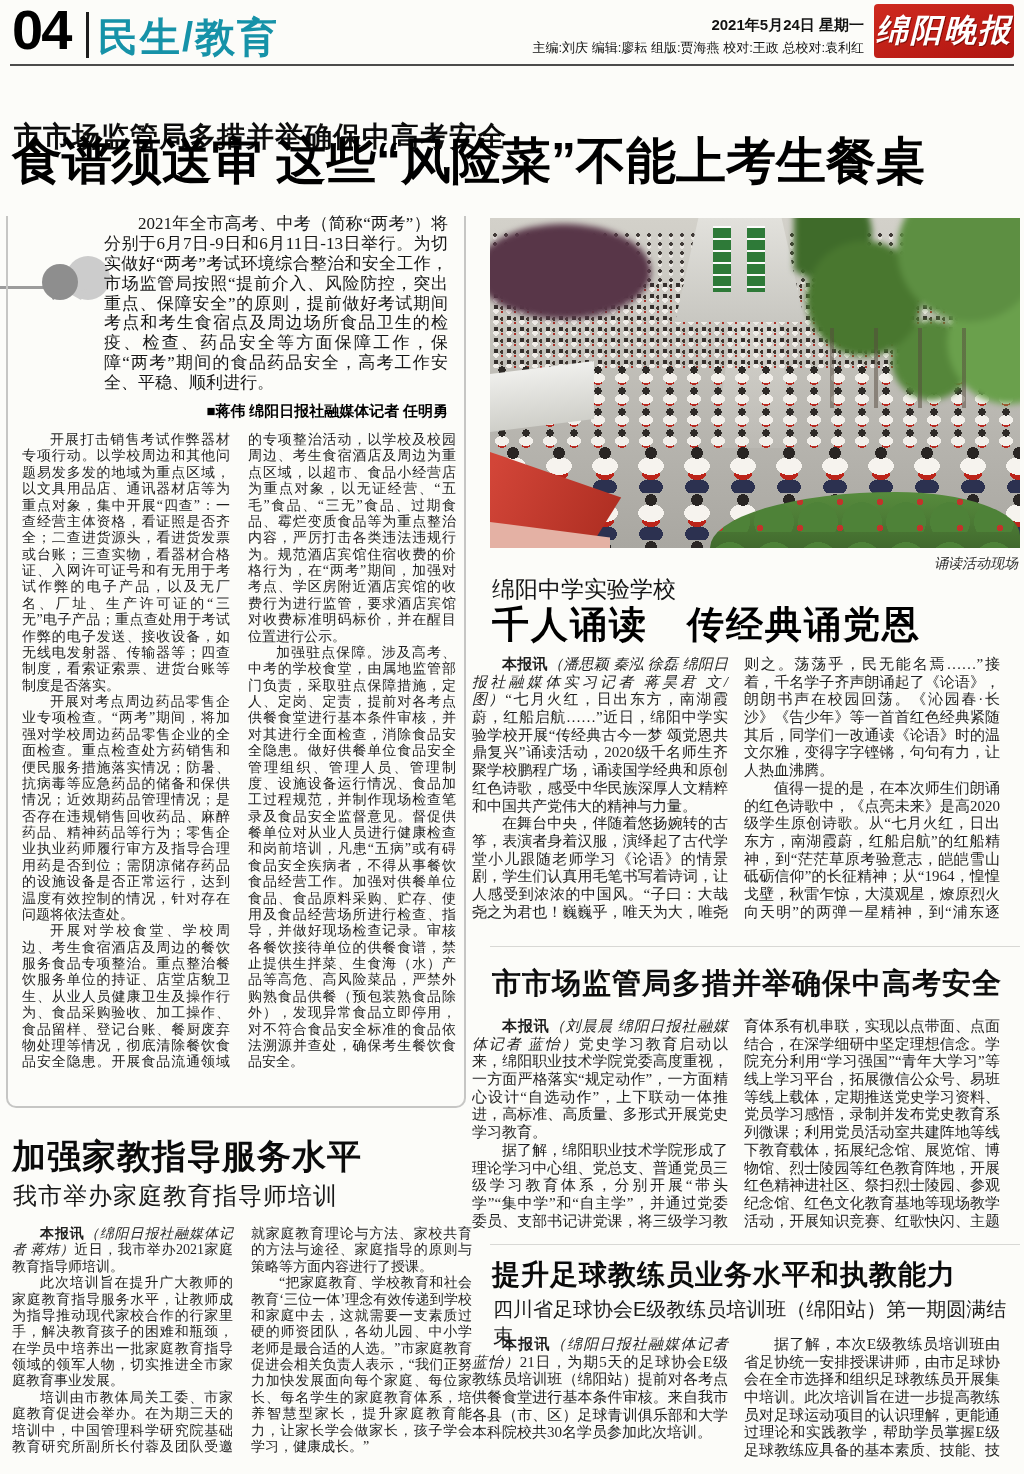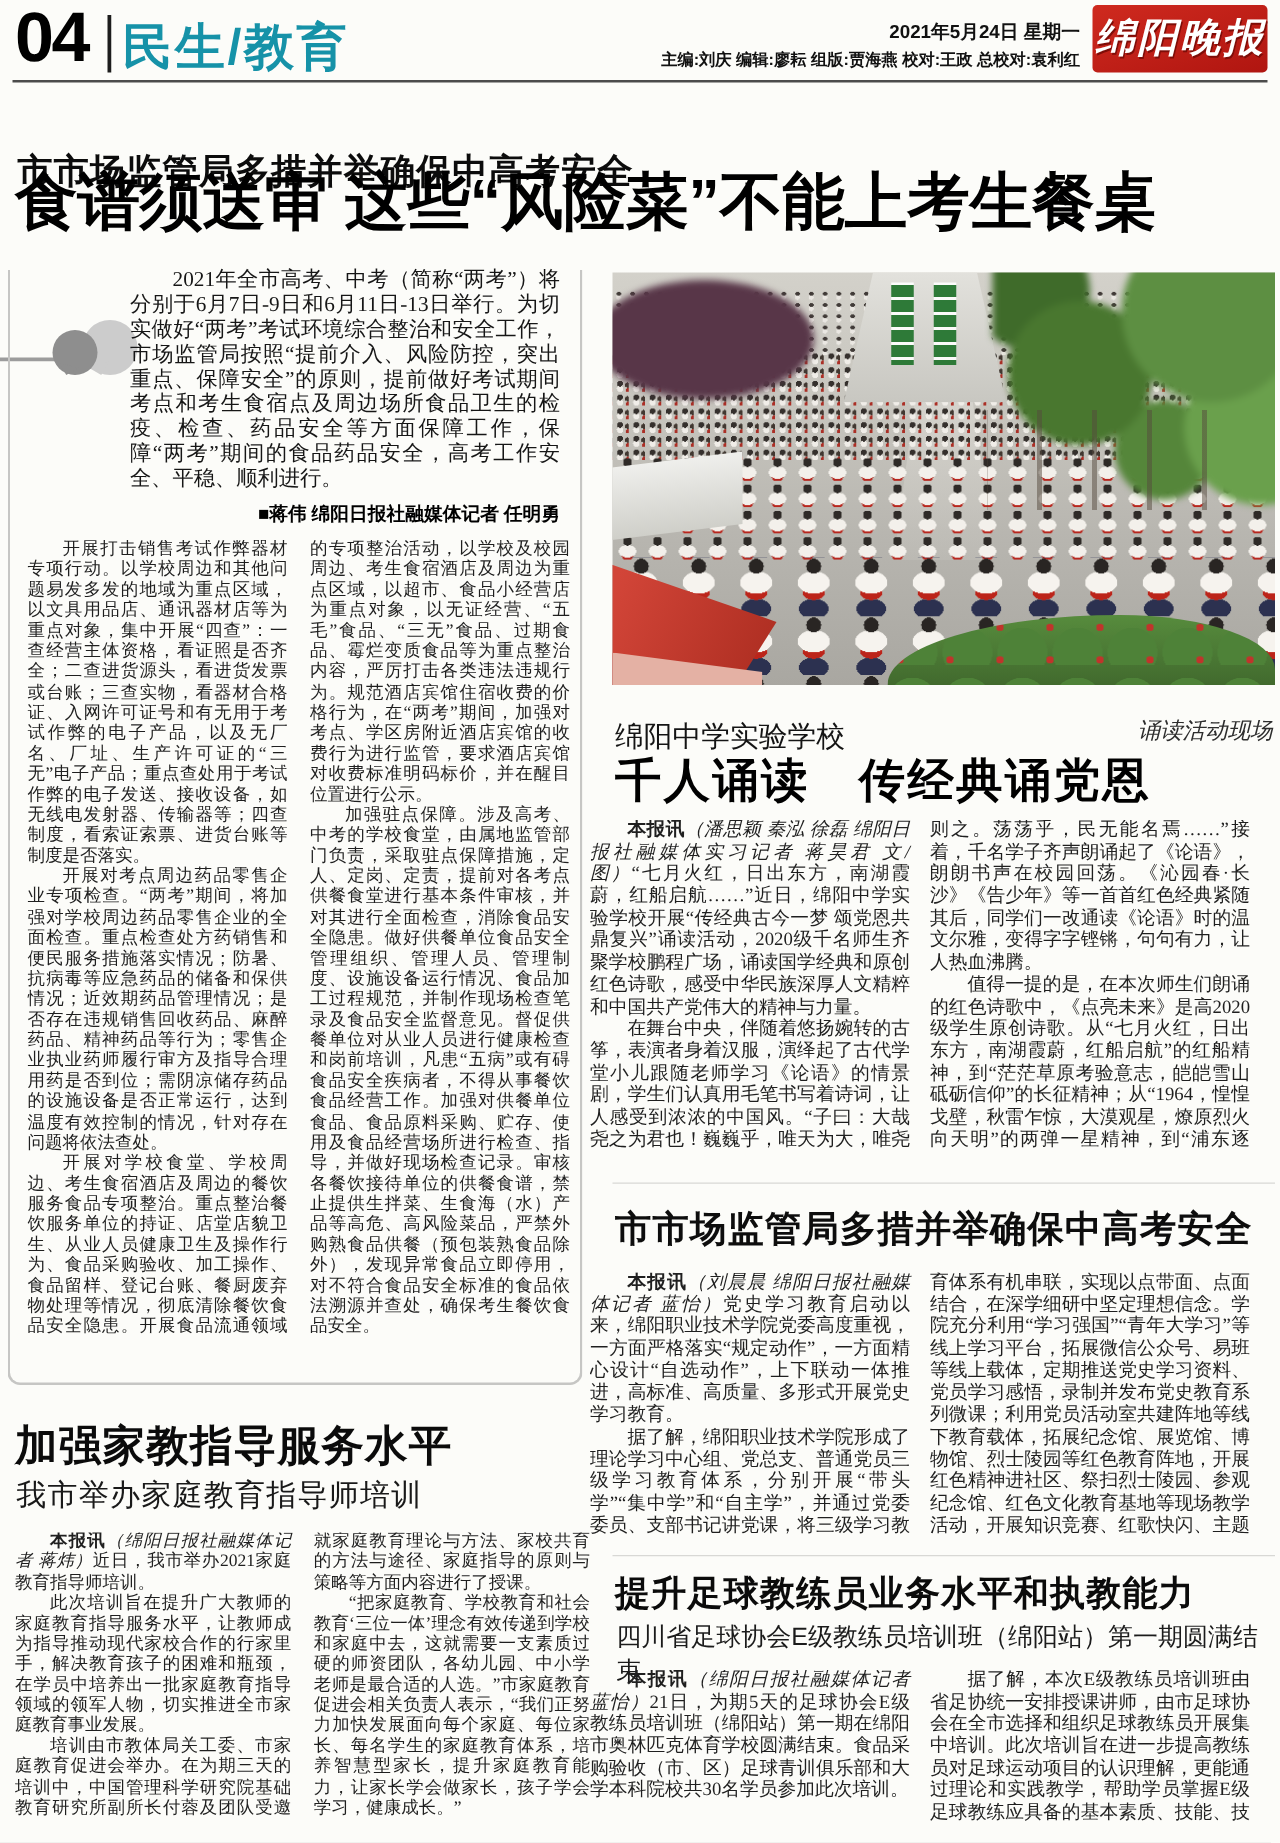--- a/index.html
+++ b/index.html
@@ -4,21 +4,21 @@
 <style>
   html,body{margin:0;padding:0;background:#e9e9e6;}
   .page{position:relative;width:1024px;height:1474px;margin:0 auto;background:#fcfcf9;overflow:hidden;
         font-family:"Liberation Sans",sans-serif;color:#1c1c1c;}
   
   .pagenum{position:absolute;left:12px;top:2px;font-size:56px;font-weight:800;letter-spacing:-2px;color:#000;line-height:1;}
   .hdr-vline{position:absolute;left:86px;top:12px;width:3px;height:46px;background:#1d1d1d;}
   .section-title{position:absolute;left:98px;top:10px;font-size:40px;font-weight:800;color:#1692a8;letter-spacing:2px;}
   .hdr-meta{position:absolute;right:160px;top:16px;text-align:right;color:#111;}
   .hdr-date{font-size:15px;font-weight:600;margin-bottom:4px;}
-  .hdr-credits{font-size:13px;font-weight:bold;}
+  .hdr-credits{font-size:13px;}
   .masthead{position:absolute;right:10px;top:4px;width:140px;height:54px;background:linear-gradient(160deg,#cf2a1f,#b01510);
             border-radius:4px;display:flex;align-items:center;justify-content:center;color:#fff;font-size:32px;
             font-weight:800;font-style:italic;letter-spacing:2px;text-shadow:1px 1px 0 #7e0d08;}
   .hdr-rule{position:absolute;left:10px;right:10px;top:64px;height:2px;background:#4c4c4c;}
   
   .lead-kicker{position:absolute;left:14px;top:94px;font-size:28px;font-weight:700;letter-spacing:1px;color:#0c0c0c;margin-top:24px;}
   .lead-headline{position:absolute;left:12px;top:128px;width:1004px;font-size:50px;font-weight:900;letter-spacing:0;
                  color:#000;white-space:nowrap;}
   .q-line{position:absolute;left:0;top:286px;width:46px;height:3px;background:#9c9c9c;}
   .bub2{position:absolute;left:66px;top:256px;width:44px;height:44px;background:#cccccc;border-radius:50%;}
@@ -85,22 +85,22 @@
          background:repeating-linear-gradient(90deg,transparent 0 40px,#55493d 40px 44px);}
   .ph-hedge{position:absolute;right:0;bottom:-6px;width:310px;height:62px;border-radius:60% 40% 0 0/90% 70% 0 0;
          background:radial-gradient(circle 3px at 10px 10px,#c1342b 99%,transparent) 0 0/40px 26px,
                     radial-gradient(circle 20px at 20px 30px,#4e8238 99%,transparent) 0 0/44px 40px,
                     linear-gradient(180deg,#578c3d,#3f662c);}
   .ph-carpet{position:absolute;left:-30px;bottom:-16px;width:260px;height:175px;
          background:linear-gradient(115deg,#d24538 20%,#9e2418 85%);
          clip-path:polygon(0 30%,62% 62%,46% 100%,0 100%);}
   .ph-carpet-edge{position:absolute;left:0;bottom:0;width:120px;height:26px;background:#e4b1a4;
          clip-path:polygon(0 0,100% 60%,100% 100%,0 100%);}
-  .photo-caption{position:absolute;left:490px;top:572px;width:528px;text-align:right;font-family:"Liberation Serif",serif;
-         font-style:italic;font-size:18px;color:#2d2d2d;}
+  .photo-caption{position:absolute;left:490px;top:555px;width:528px;text-align:right;font-family:"Liberation Serif",serif;
+         font-style:italic;font-size:14px;color:#2d2d2d;}
   .reading-kicker{position:absolute;left:492px;top:574px;font-size:23px;font-weight:500;color:#141414;}
   .reading-headline{position:absolute;left:492px;top:600px;font-size:37px;font-weight:800;letter-spacing:2px;color:#000;}
   .right-body{font-size:15px;line-height:1.18;column-gap:16px;position:absolute;left:472px;width:528px;}
   .reading-body{top:656px;height:276px;}
   .rule{position:absolute;left:490px;width:530px;height:1px;background:#d8d8d5;}
   .rule-1{top:946px;} .rule-2{top:1244px;}
   .college-headline{position:absolute;left:492px;top:964px;font-size:29px;font-weight:700;color:#0d0d0d;letter-spacing:1px;}
   .college-body{top:1018px;height:216px;}
   .football-headline{position:absolute;left:492px;top:1256px;font-size:28px;font-weight:800;color:#0b0b0b;letter-spacing:1px;}
   .football-subhead{position:absolute;left:493px;top:1296px;font-size:20px;font-weight:400;color:#1b1b1b;}
@@ -182,17 +182,17 @@
   <div class="art-body right-body college-body">
     <p><b class="news-label">本报讯</b><i class="names">（刘晨晨 绵阳日报社融媒体记者 蓝怡）</i><span>党史学习教育启动以来，绵阳职业技术学院党委高度重视，一方面严格落实“规定动作”，一方面精心设计“自选动作”，上下联动一体推进，高标准、高质量、多形式开展党史学习教育。</span></p>
     <p>据了解，绵阳职业技术学院形成了理论学习中心组、党总支、普通党员三级学习教育体系，分别开展“带头学”“集中学”和“自主学”，并通过党委委员、支部书记讲党课，将三级学习教育体系有机串联，实现以点带面、点面结合，在深学细研中坚定理想信念。学院充分利用“学习强国”“青年大学习”等线上学习平台，拓展微信公众号、易班等线上载体，定期推送党史学习资料、党员学习感悟，录制并发布党史教育系列微课；利用党员活动室共建阵地等线下教育载体，拓展纪念馆、展览馆、博物馆、烈士陵园等红色教育阵地，开展红色精神进社区、祭扫烈士陵园、参观纪念馆、红色文化教育基地等现场教学活动，开展知识竞赛、红歌快闪、主题征文、演讲比赛等特色主题活动，通过亲耳听、亲眼看、亲身悟的方式，在实践中传承红色基因，在行动中培育家国情怀。</p>
   </div>
 
   <div class="rule rule-2"></div>
 
   <div class="football-headline">提升足球教练员业务水平和执教能力</div>
   <div class="football-subhead">四川省足球协会E级教练员培训班（绵阳站）第一期圆满结束</div>
   <div class="art-body right-body football-body">
-    <p><b class="news-label">本报讯</b><i class="names">（绵阳日报社融媒体记者 蓝怡）</i><span>21日，为期5天的足球协会E级教练员培训班（绵阳站）第一期在绵阳市奥林匹克体育学校圆满结束。食品采购验收（市、区）足球青训俱乐部和大学本科院校共30名学员参加此次培训。</span></p>
+    <p><b class="news-label">本报讯</b><i class="names">（绵阳日报社融媒体记者 蓝怡）</i><span>21日，为期5天的足球协会E级教练员培训班（绵阳站）提前对各考点供餐食堂进行基本条件审核。来自我市各县（市、区）足球青训俱乐部和大学本科院校共30名学员参加此次培训。</span></p>
     <p>据了解，本次E级教练员培训班由省足协统一安排授课讲师，由市足球协会在全市选择和组织足球教练员开展集中培训。此次培训旨在进一步提高教练员对足球运动项目的认识理解，更能通过理论和实践教学，帮助学员掌握E级足球教练应具备的基本素质、技能、技术等内容，提升教练员的业务水平和执教能力，为今后科学执教打下坚实的基础。</p>
   </div>
 
 </div>
 
 </body></html>

